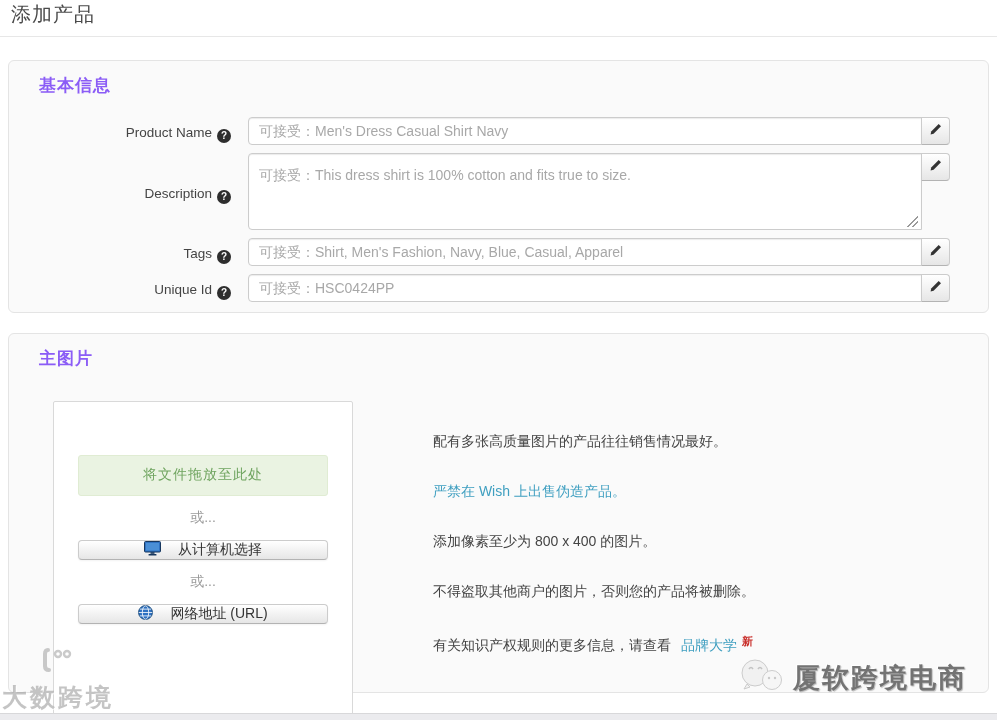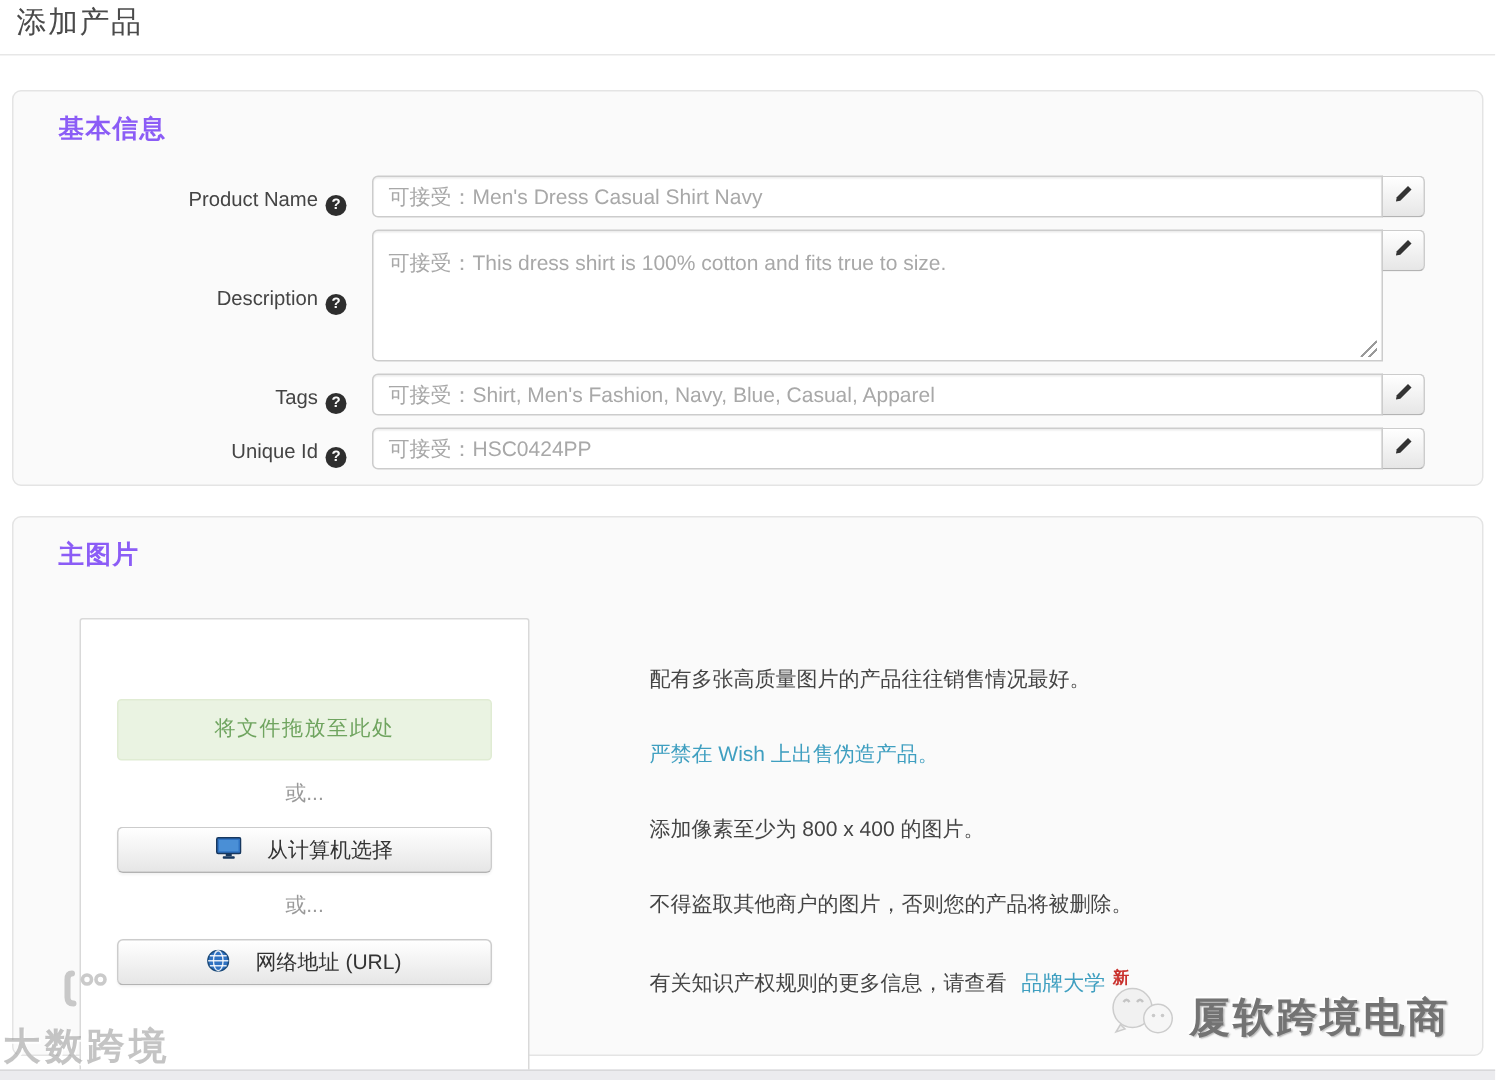--- a/index.html
+++ b/index.html
@@ -39,21 +39,21 @@
     cursor: pointer;
   }
   .input-group { display: flex; align-items: flex-start; flex: none; width: 702px; margin-left: 17px; position: relative; }
   .text-input {
     flex: 1; height: 28px; border: 1px solid #ccc; border-right: 1px solid #ccc;
     border-radius: 4px 0 0 4px; padding: 12px 10px; font-size: 14px; color: #555;
     font-family: "Liberation Sans", sans-serif; outline: none; background: #fff;
     box-shadow: inset 0 1px 1px rgba(0,0,0,0.08);
   }
   .text-input::placeholder { color: #a8a8a8; opacity: 1; }
-  textarea.text-input { height: 88px; resize: none; line-height: 18px; }
+  textarea.text-input { height: 77px; resize: none; line-height: 18px; }
   .addon-btn {
     flex: none; width: 29px; height: 28px; margin-left: -1px; cursor: pointer;
     border: 1px solid #ccc; border-bottom-color: #b3b3b3;
     border-radius: 0 4px 4px 0; background: linear-gradient(#ffffff, #e6e6e6);
     display: flex; align-items: center; justify-content: center;
     box-shadow: inset 0 1px 0 rgba(255,255,255,.2);
   }
   .resize-grip {
     position: absolute; right: 32px; bottom: 3px; width: 11px; height: 11px; cursor: nwse-resize;
     background:
@@ -70,21 +70,21 @@
     padding: 53px 24px 170px 24px;
   }
   .dropzone {
     background: #eaf3e2; border: 1px solid #e0ecd3; border-radius: 3px;
     color: #6fa45f; text-align: center; font-size: 14px;
     padding: 10px 0 11px 0; cursor: pointer; letter-spacing: 1px;
   }
   .or-sep { color: #9a9a9a; text-align: center; font-size: 14px; margin: 13px 0; }
   .upload-btn {
     display: flex; align-items: center; justify-content: center; gap: 17px;
-    width: 100%; height: 31px; cursor: pointer;
+    width: 100%; height: 20px; cursor: pointer;
     border: 1px solid #ccc; border-bottom-color: #b3b3b3; border-radius: 4px;
     background: linear-gradient(#ffffff, #e6e6e6);
     font-family: "Liberation Sans", sans-serif; font-size: 14px; color: #333;
     box-shadow: inset 0 1px 0 rgba(255,255,255,.2), 0 1px 2px rgba(0,0,0,.05);
   }
   .tips { margin-left: 80px; padding-top: 30px; width: 545px; font-size: 14px; color: #444; }
   .tips p { margin: 0 0 30px 0; line-height: 20px; }
   .tip-link { color: #3f9fc0; text-decoration: none; cursor: pointer; }
   .new-badge { color: #c9302c; font-size: 11px; vertical-align: 5px; margin-left: 5px; font-weight: bold; }
 

